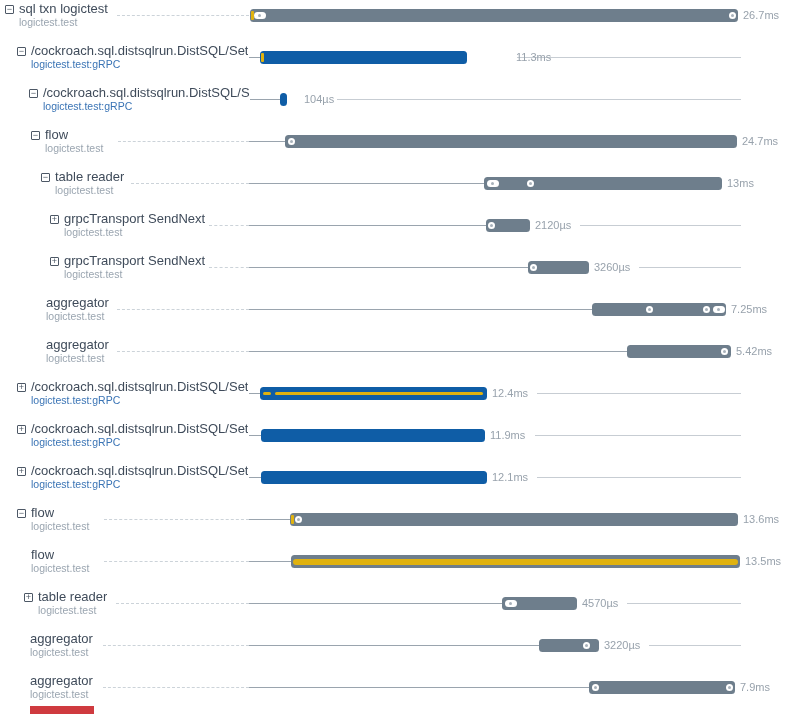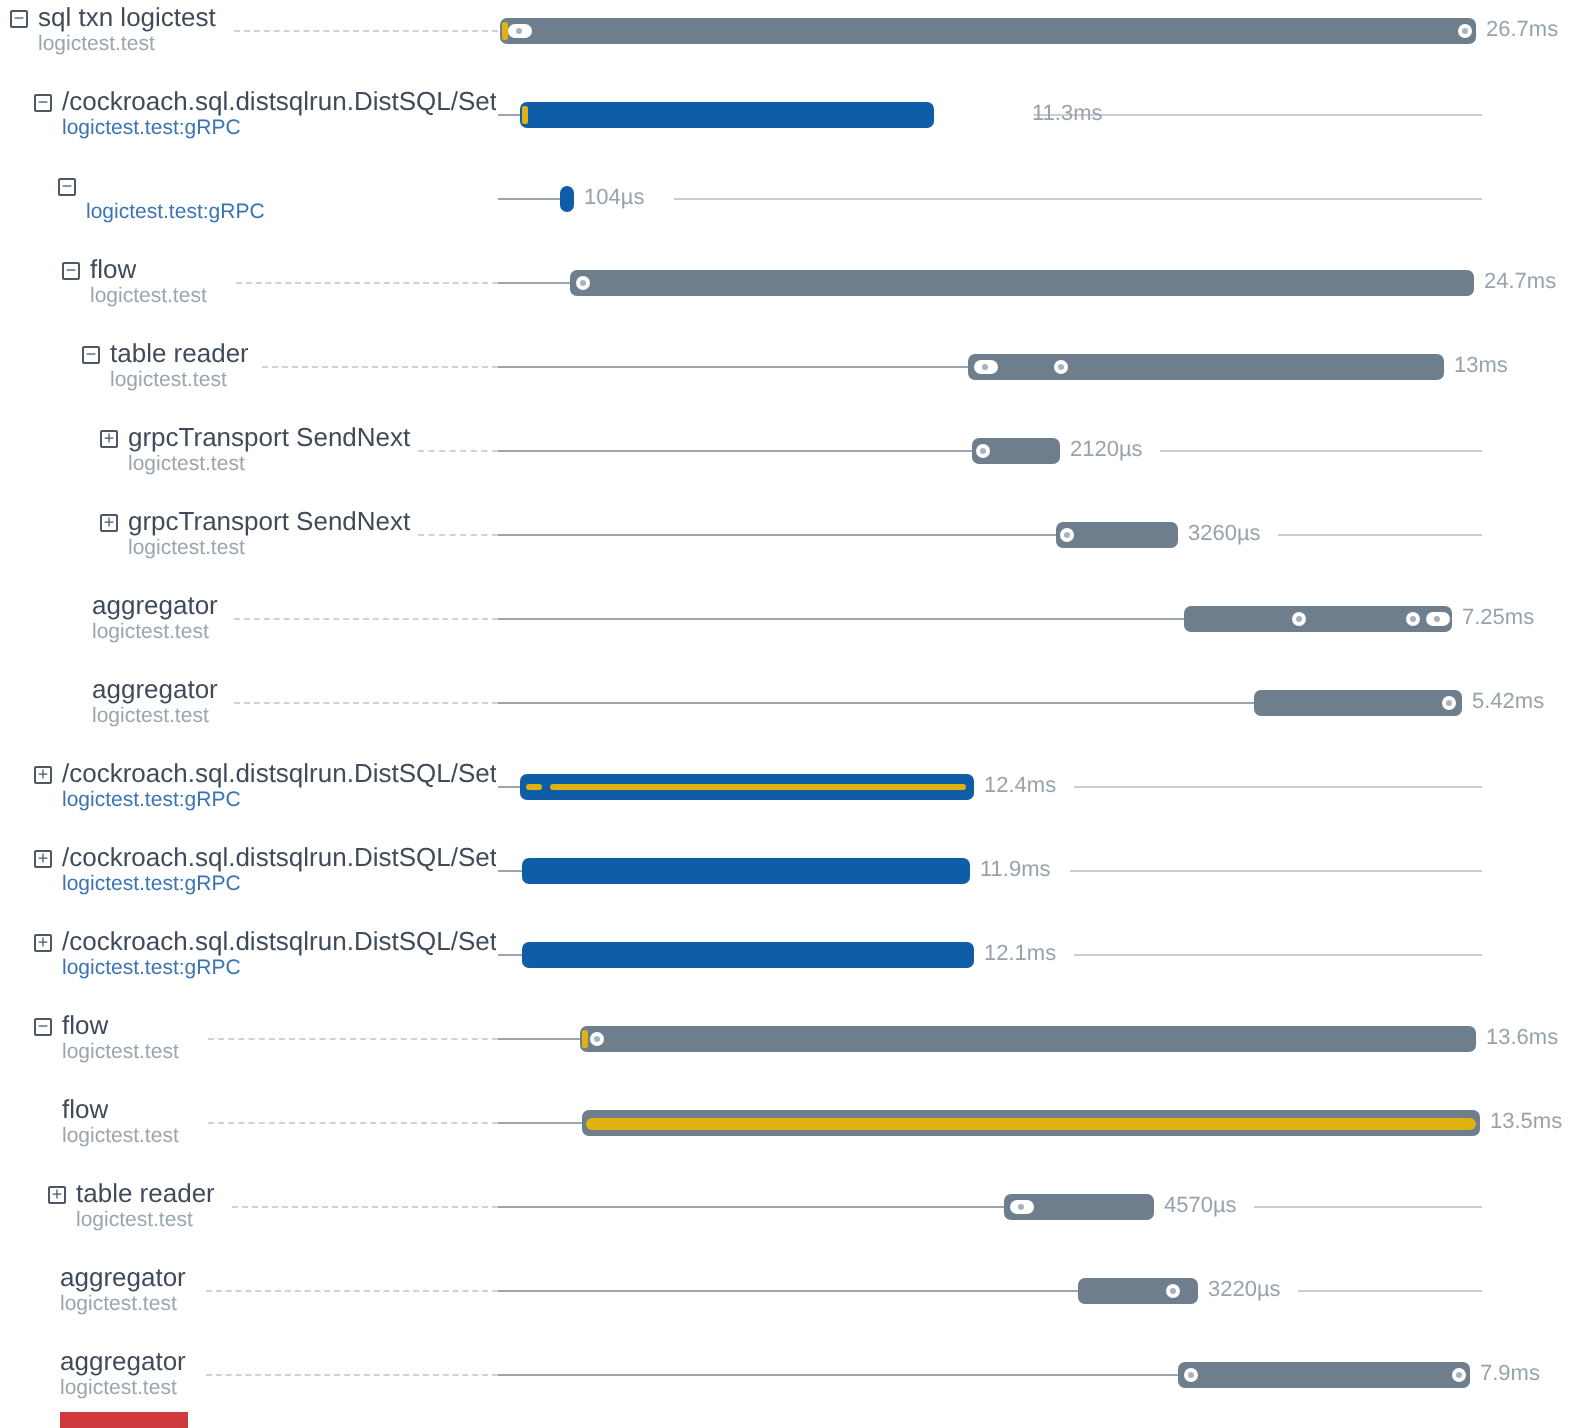--- a/index.html
+++ b/index.html
@@ -57,24 +57,25 @@
       <div class="sub blue" style="left: 31px;">logictest.test:gRPC</div>
       <div class="pre" style="left: 249px; width: 11px;"></div>
       <div class="bar blue" style="left: 260px; width: 207px;">
         <div class="tick-ydash" style="left: 1px;"></div>
       </div>
       <div class="dur" style="left: 488px; margin-left: 28px;">11.3ms</div>
       <div class="post" style="left: 517px; width: 224px;"></div>
     </div>
     <div class="row" style="top: 87px;">
       <div class="tog" style="left: 29px;">−</div>
+      <div class="title" style="left: 43px; max-width: 214px;">/cockroach.sql.distsqlrun.DistSQL/S</div>
       <div class="sub blue" style="left: 43px;">logictest.test:gRPC</div>
       <div class="pre" style="left: 249px; width: 31px;"></div>
       <div class="bar blue" style="left: 280px; width: 7px;"></div>
-      <div class="dur" style="left: 292px;">104µs</div>
+      <div class="dur" style="left: 304px;">104µs</div>
       <div class="post" style="left: 337px; width: 404px;"></div>
     </div>
     <div class="row" style="top: 129px;">
       <div class="tog" style="left: 31px;">−</div>
       <div class="title" style="left: 45px; max-width: 212px;">flow</div>
       <div class="sub" style="left: 45px;">logictest.test</div>
       <div class="leader" style="left: 118px; width: 131px;"></div>
       <div class="pre" style="left: 249px; width: 36px;"></div>
       <div class="bar gray" style="left: 285px; width: 452px;">
         <div class="tick-dot" style="left: 3px;"></div>

